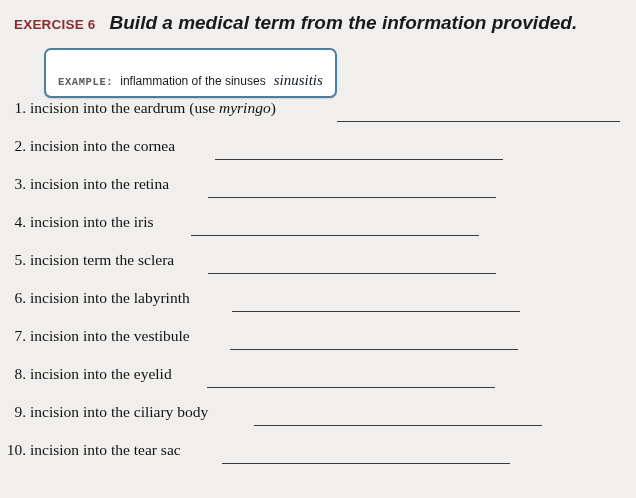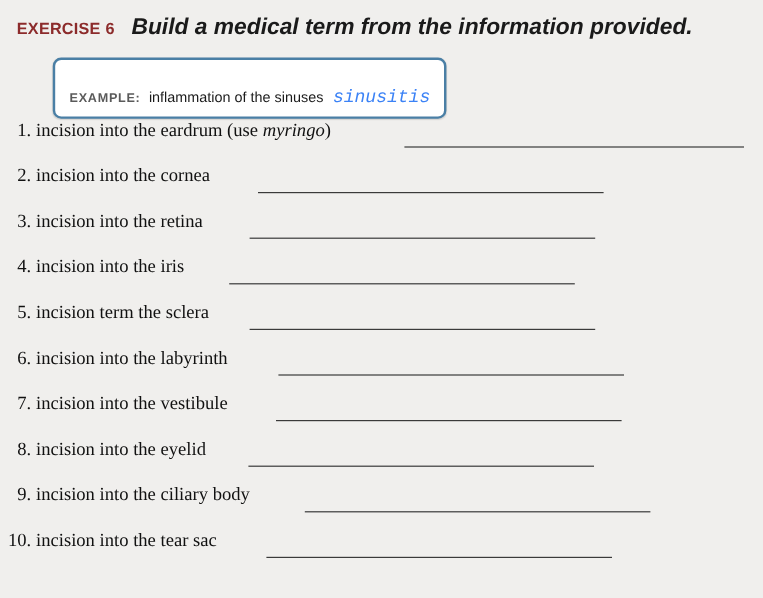--- a/index.html
+++ b/index.html
@@ -54,39 +54,39 @@
   .example-box {
     display: inline-flex;
     align-items: baseline;
     border: 2px solid #4a7fa5;
     border-radius: 7px;
     background: #ffffff;
     padding: 6px 12px 7px 12px;
     box-shadow: 0 1px 1px rgba(0,0,0,0.12);
   }
   .example-tag {
-    font-family: Liberation Sans, sans-serif;
+    font-family: Liberation Mono, monospace;
     font-weight: bold;
     font-size: 10.5px;
     letter-spacing: 0.6px;
     color: #5a5a5a;
     text-transform: uppercase;
     margin-right: 7px;
     margin-top: 20px;
   }
   .example-text {
     font-family: Liberation Sans, sans-serif;
     font-size: 12px;
     color: #1a1a1a;
   }
   .example-answer {
-    font-family: Liberation Mono, monospace;
+    font-family: Liberation Serif, serif;
     font-style: italic;
     font-size: 15px;
-    color: #3b82f6;
+    color: #0f172a;
     margin-left: 8px;
   }
 
   
   .items {
     padding: 0 0 0 0;
   }
   .item {
     position: relative;
     height: 38px;

